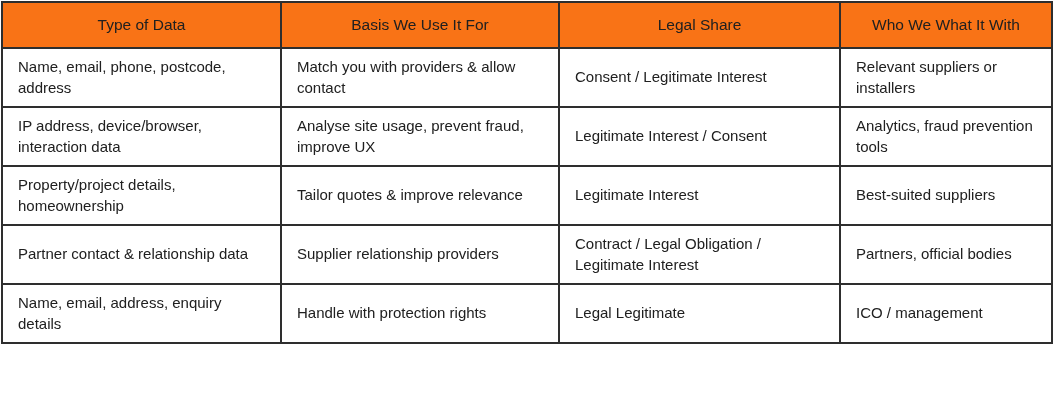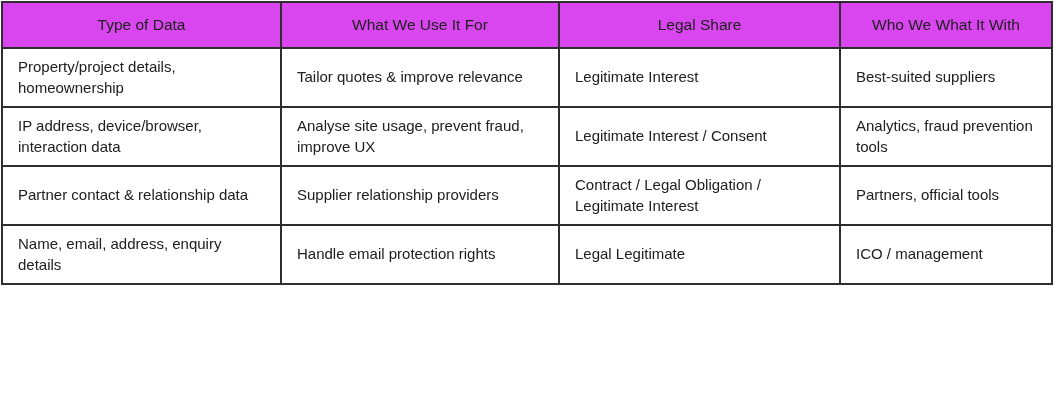--- a/index.html
+++ b/index.html
@@ -20,21 +20,21 @@
     font-size: 15px;
     line-height: 1.38;
   }
   .data-table th,
   .data-table td {
     border: 2px solid #2e2e2e;
     vertical-align: middle;
     box-sizing: border-box;
   }
   .data-table th {
-    background: #d946ef;
+    background: #f97316;
     font-weight: 400;
     text-align: center;
     height: 46px;
     padding: 2px 16px;
     font-size: 15.5px;
   }
   .data-table td {
     background: #ffffff;
     text-align: left;
     height: 59px;
@@ -51,44 +51,50 @@
 <table class="data-table">
   <colgroup>
     <col class="c1">
       <col class="c2">
       <col class="c3">
       <col class="c4">
   </colgroup>
   <thead>
     <tr>
       <th>Type of Data</th>
-      <th>What We Use It For</th>
+      <th>Basis We Use It For</th>
       <th>Legal Share</th>
       <th>Who We What It With</th>
     </tr>
   </thead>
   <tbody>
     <tr>
-      <td>Property/project details, homeownership</td>
-      <td>Tailor quotes &amp; improve relevance</td>
-      <td>Legitimate Interest</td>
-      <td>Best-suited suppliers</td>
+      <td>Name, email, phone, postcode, address</td>
+      <td>Match you with providers &amp; allow contact</td>
+      <td>Consent / Legitimate Interest</td>
+      <td>Relevant suppliers or installers</td>
     </tr>
     <tr>
       <td>IP address, device/browser, interaction data</td>
       <td>Analyse site usage, prevent fraud, improve UX</td>
       <td>Legitimate Interest / Consent</td>
       <td>Analytics, fraud prevention tools</td>
     </tr>
     <tr>
+      <td>Property/project details, homeownership</td>
+      <td>Tailor quotes &amp; improve relevance</td>
+      <td>Legitimate Interest</td>
+      <td>Best-suited suppliers</td>
+    </tr>
+    <tr>
       <td>Partner contact &amp; relationship data</td>
       <td>Supplier relationship providers</td>
       <td>Contract / Legal Obligation / Legitimate Interest</td>
-      <td>Partners, official tools</td>
+      <td>Partners, official bodies</td>
     </tr>
     <tr>
       <td>Name, email, address, enquiry details</td>
-      <td>Handle email protection rights</td>
+      <td>Handle with protection rights</td>
       <td>Legal Legitimate</td>
       <td>ICO / management</td>
     </tr>
   </tbody>
 </table>
 
 </body></html>

